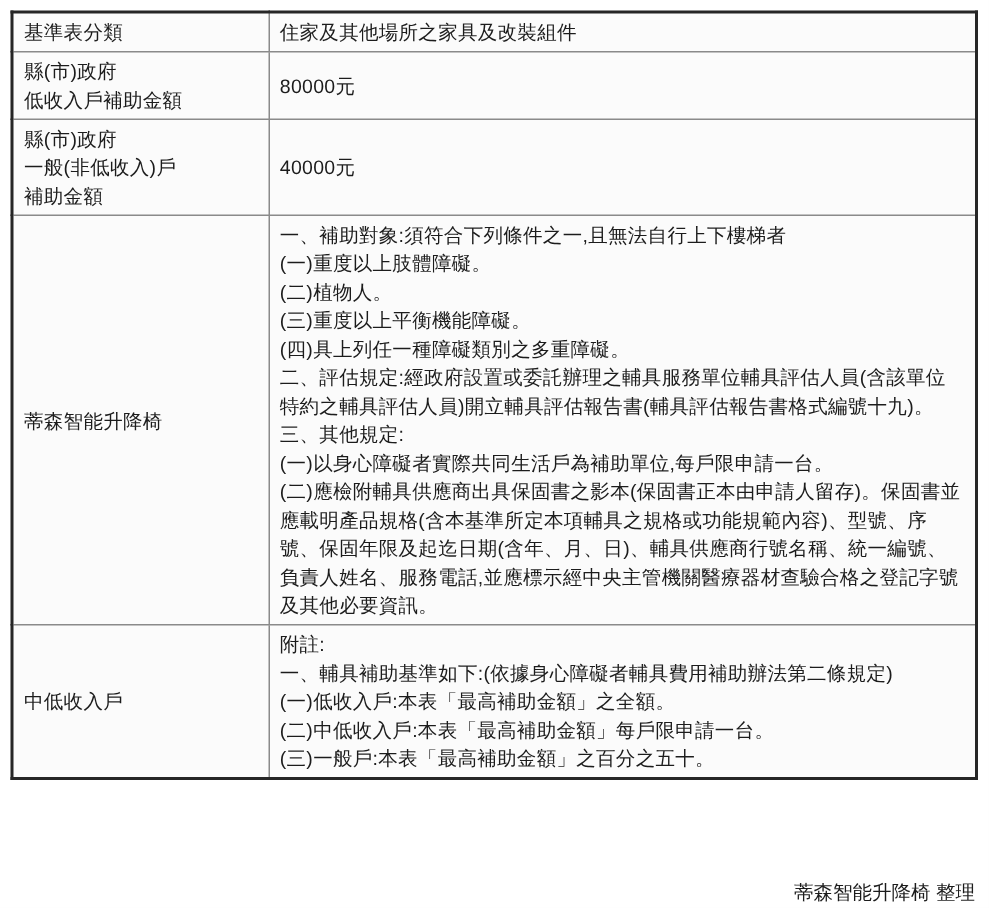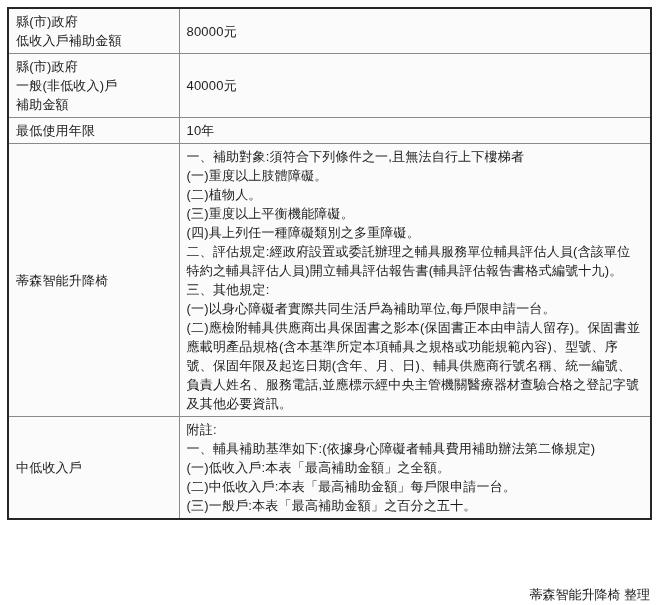--- a/index.html
+++ b/index.html
@@ -55,33 +55,33 @@
 <body>
 
 <div class="page">
   <table class="subsidy-table">
     <colgroup>
       <col class="c1">
       <col class="c2">
     </colgroup>
     <tbody>
       <tr>
+        <td class="label-cell">基準表分類</td>
+        <td class="value-cell">住家及其他場所之家具及改裝組件</td>
+      </tr>
+      <tr>
         <td class="label-cell">縣(市)政府
 低收入戶補助金額</td>
         <td class="value-cell">80000元</td>
       </tr>
       <tr>
         <td class="label-cell">縣(市)政府
 一般(非低收入)戶
 補助金額</td>
         <td class="value-cell">40000元</td>
-      </tr>
-      <tr>
-        <td class="label-cell">最低使用年限</td>
-        <td class="value-cell">10年</td>
       </tr>
       <tr>
         <td class="label-cell">蒂森智能升降椅</td>
         <td class="value-cell">一、補助對象:須符合下列條件之一,且無法自行上下樓梯者
 (一)重度以上肢體障礙。
 (二)植物人。
 (三)重度以上平衡機能障礙。
 (四)具上列任一種障礙類別之多重障礙。
 二、評估規定:經政府設置或委託辦理之輔具服務單位輔具評估人員(含該單位特約之輔具評估人員)開立輔具評估報告書(輔具評估報告書格式編號十九)。
 三、其他規定:

